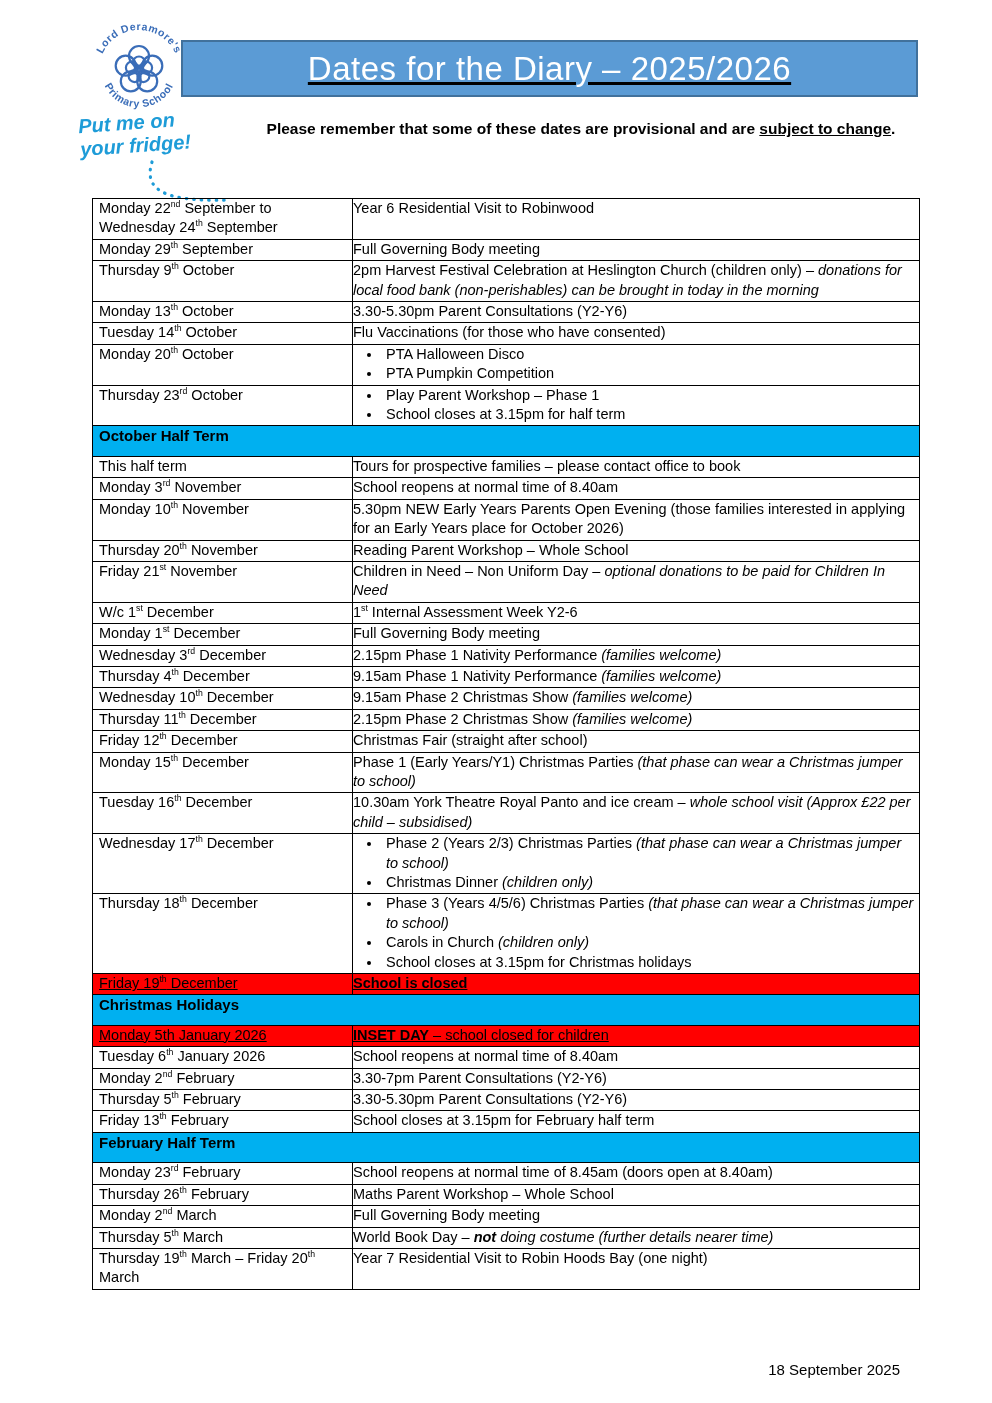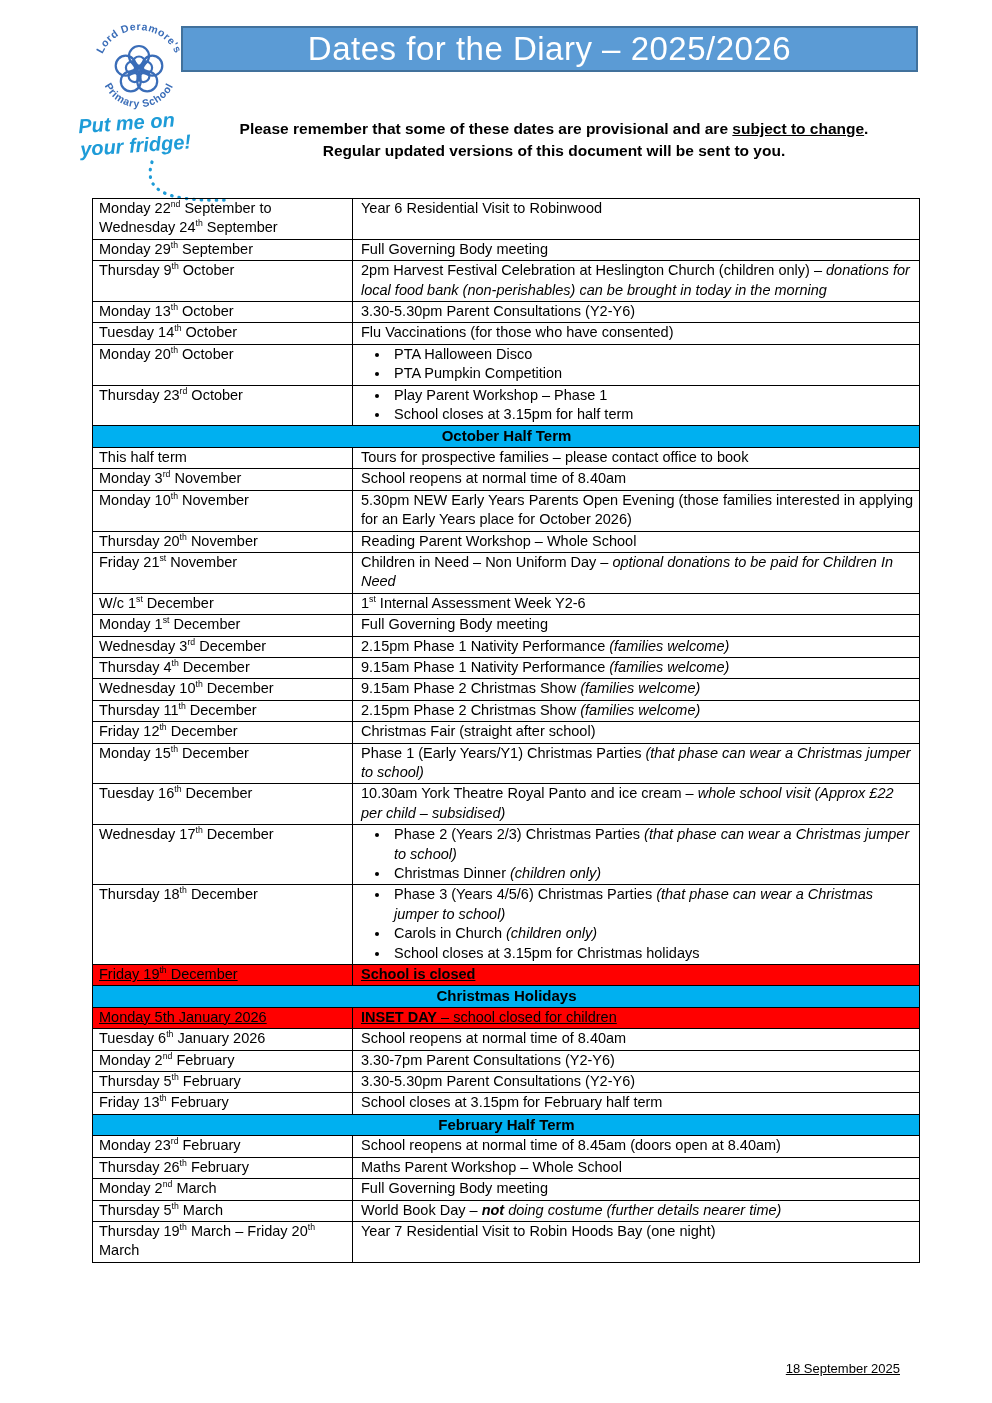--- a/index.html
+++ b/index.html
@@ -18,65 +18,64 @@
     width:992px;height:1403px;
     margin:0 auto;
     background:#ffffff;
     font-family:"Liberation Sans", sans-serif;
     color:#000;
     overflow:hidden;
   }
   
   .logo{position:absolute;left:88px;top:18px;width:102px;height:100px;}
   .banner{
-    position:absolute;left:181px;top:26px;width:737px;height:46px;
+    position:absolute;left:181px;top:40px;width:737px;height:57px;
     background:var(--banner-bg);
     border:2px solid var(--banner-border);
-    display:flex;align-items:center;justify-content:center;
+    display:flex;align-items:center;justify-content:center;text-decoration:underline;
   }
   .banner-title{
     color:#fff;font-size:33px;font-weight:400;letter-spacing:.5px;white-space:nowrap;
   }
   
   .fridge{position:absolute;left:78px;top:110px;width:150px;color:var(--fridge-blue);}
   .fridge-line{font-size:20px;font-weight:bold;font-style:italic;line-height:23px;transform:rotate(-4deg);white-space:nowrap;}
   .fridge-line.l2{margin-left:2px;}
   .fridge-arc{display:block;margin-left:52px;margin-top:2px;}
   
   .intro{
-    position:absolute;left:200px;top:118px;width:708px;
+    position:absolute;left:227px;top:118px;width:708px;
     text-align:center;font-weight:bold;font-size:15.5px;line-height:21.5px;
   }
   
   .diary{
     position:absolute;left:92px;top:198px;width:828px;
     border-collapse:collapse;table-layout:fixed;
     font-size:14.5px;line-height:19.4px;
   }
   .diary td{
     border:1.4px solid var(--table-border);
     vertical-align:top;
     padding:0 5px 1px 6px;
   }
   .diary .date-cell{width:260px;}
-  .diary .event-cell{padding-left:8px;}
+  .diary .event-cell{padding-left:0;}
   .diary .section-row td{
     background:var(--section-bg);
-    font-weight:bold;text-align:center;font-size:15px;
-    padding-top:0;padding-bottom:1px;
+    font-weight:bold;font-size:15px;
+    padding-top:0;padding-bottom:10px;
   }
   .diary .alert-row td{background:var(--alert-bg);text-decoration:underline;}
   .bullets{margin:0;padding-left:29px;}
   .bullets li{padding-left:4px;}
   sup{font-size:60%;line-height:0;vertical-align:super;}
   
   .footer{
     position:absolute;top:1361px;right:92px;
-    font-size:13px;
-    text-decoration:underline;
+    font-size:15px;
   }
 </style>
 </head>
 <body>
 
 <div class="page">
 
   <svg class="logo" viewBox="0 0 100 100">
     <defs>
       <path id="arcTop" d="M 10,52 A 40,40 0 0 1 90,52"></path>
@@ -111,21 +110,20 @@
   <div class="fridge">
     <div class="fridge-line">Put me on</div>
     <div class="fridge-line l2">your fridge!</div>
     <svg class="fridge-arc" width="120" height="55" viewBox="0 0 120 55">
       <path d="M 22,4 C 14,30 30,44 98,42" fill="none" stroke="#1e9cd8" stroke-width="3.2" stroke-linecap="round" stroke-dasharray="0.5 7"></path>
     </svg>
   </div>
 
   <div class="intro">
     <div>Please remember that some of these dates are provisional and are <u>subject to change</u>.</div>
-    <div>Regular updated versions of this document will be sent to you.</div>
   </div>
 
   <table class="diary">
     <tbody>
         <tr class="event-row">
           <td class="date-cell">Monday 22<sup>nd</sup> September to Wednesday 24<sup>th</sup> September</td>
           <td class="event-cell">
             <div class="event-line">Year 6 Residential Visit to Robinwood</div>
           </td>
         </tr>

